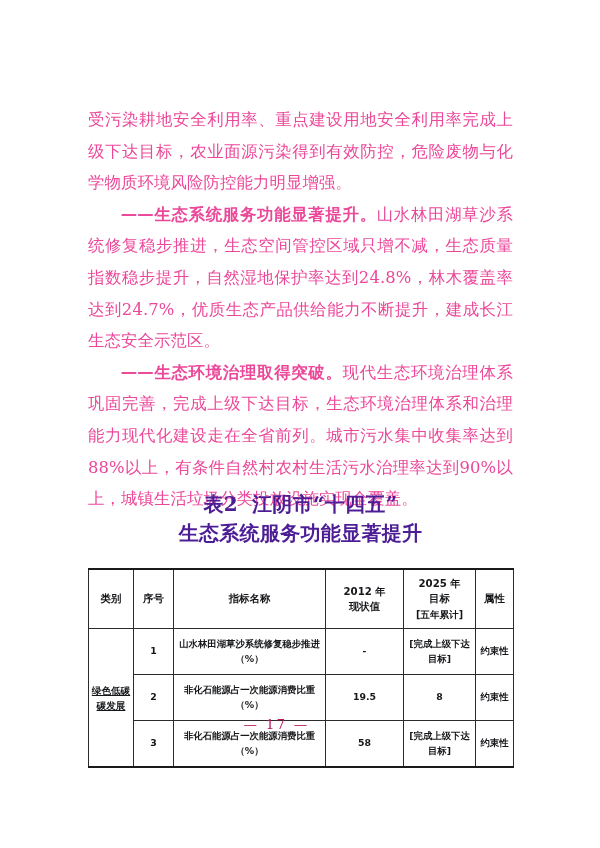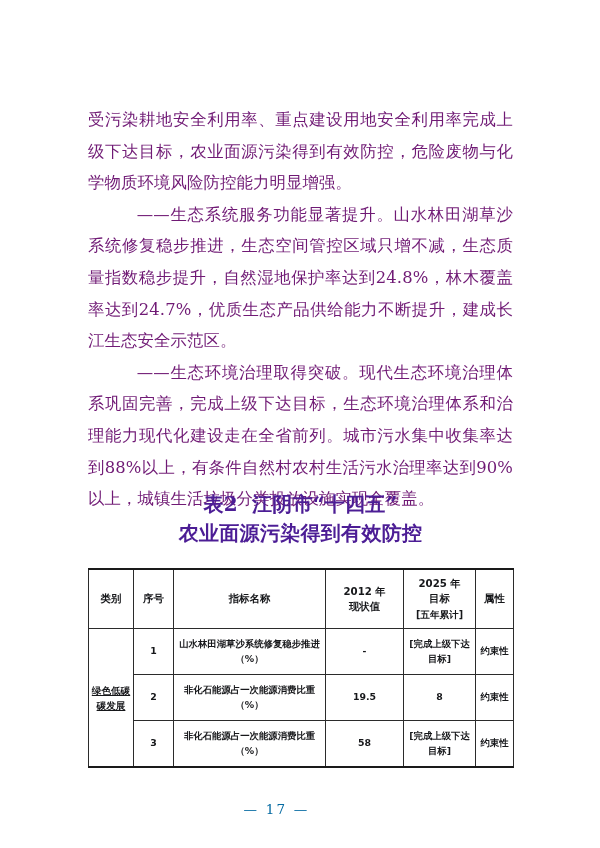--- a/index.html
+++ b/index.html
@@ -32,29 +32,28 @@
     width: 425px;
   }
 
   p.para {
     margin: 0;
     font-size: 16.4px;
     line-height: 31.6px;
     text-align: justify;
     text-justify: inter-ideograph;
     letter-spacing: 0.1px;
-    color: #701a75;
+    color: #ec4899;
     font-family: "DejaVu Serif", "Liberation Serif", serif;
   }
   p.para.indent {
     text-indent: 2em;
   }
   .bold-head {
-    font-weight: normal;
-    margin-left: 16px;
+    font-weight: bold;
   }
 
   
   .table-title {
     position: absolute;
     left: 88px;
     top: 490px;
     width: 425px;
     text-align: center;
     font-weight: bold;
@@ -118,47 +117,47 @@
   .c-tgt  { width: 72px; }
   .c-attr { width: 38px; }
 
   .hdr-yr { font-size: 10.2px; }
   .hdr-sub { font-size: 9.6px; }
 
   
   .footer {
     position: absolute;
     left: 0;
-    top: 801px;
+    top: 716px;
     width: 553px;
     text-align: center;
     font-size: 13.5px;
     letter-spacing: 2.2px;
-    color: #0369a1;
+    color: #be185d;
     font-family: "DejaVu Serif", "Liberation Serif", serif;
   }
 </style>
 </head>
 <body>
 
 <div class="page">
 
   <div class="content">
 
     <p class="para">受污染耕地安全利用率、重点建设用地安全利用率完成上级下达目标，农业面源污染得到有效防控，危险废物与化学物质环境风险防控能力明显增强。</p>
 
     <p class="para indent"><span class="bold-head">——生态系统服务功能显著提升。</span><span>山水林田湖草沙系统修复稳步推进，生态空间管控区域只增不减，生态质量指数稳步提升，自然湿地保护率达到24.8%，林木覆盖率达到24.7%，优质生态产品供给能力不断提升，建成长江生态安全示范区。</span></p>
 
     <p class="para indent"><span class="bold-head">——生态环境治理取得突破。</span><span>现代生态环境治理体系巩固完善，完成上级下达目标，生态环境治理体系和治理能力现代化建设走在全省前列。城市污水集中收集率达到88%以上，有条件自然村农村生活污水治理率达到90%以上，城镇生活垃圾分类投放设施实现全覆盖。</span></p>
 
   </div>
 
   <div class="table-title">
     <span>表2</span><span class="title-gap"></span><span>江阴市“十四五”</span>
-    <span class="line2">农业面源污染得到有效防控</span>
+    <span class="line2">生态系统服务功能显著提升</span>
   </div>
 
   <div class="tbl-wrap">
     <table class="grid">
       <colgroup>
         <col class="c-cat">
           <col class="c-no">
           <col class="c-name">
         <col class="c-cur">
           <col class="c-tgt">

